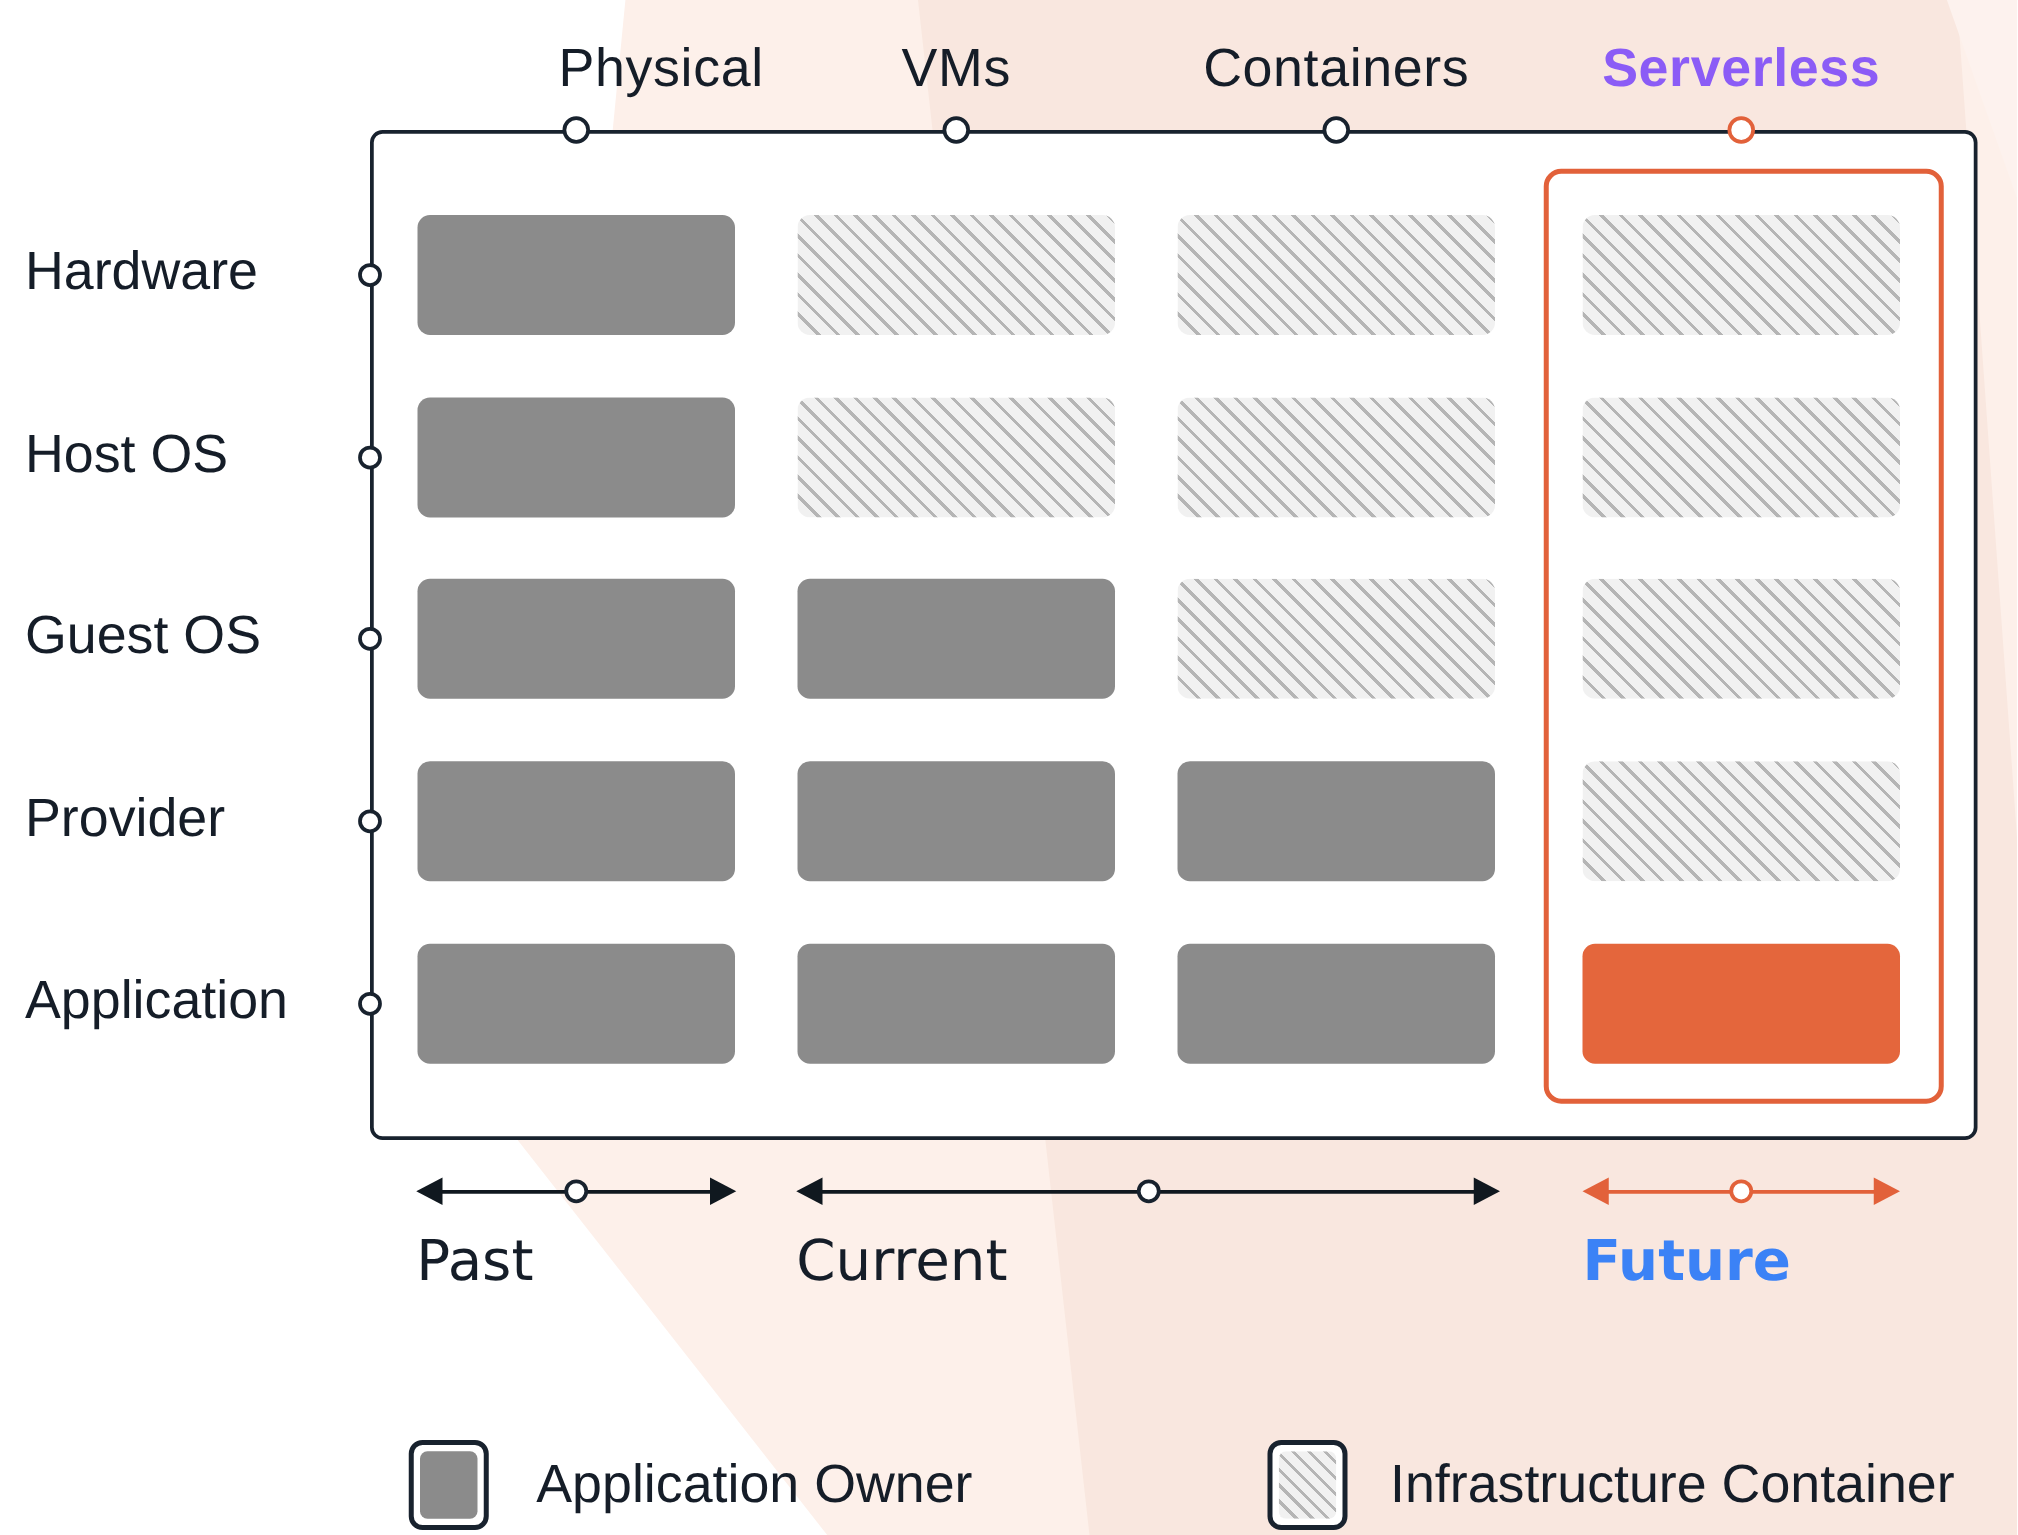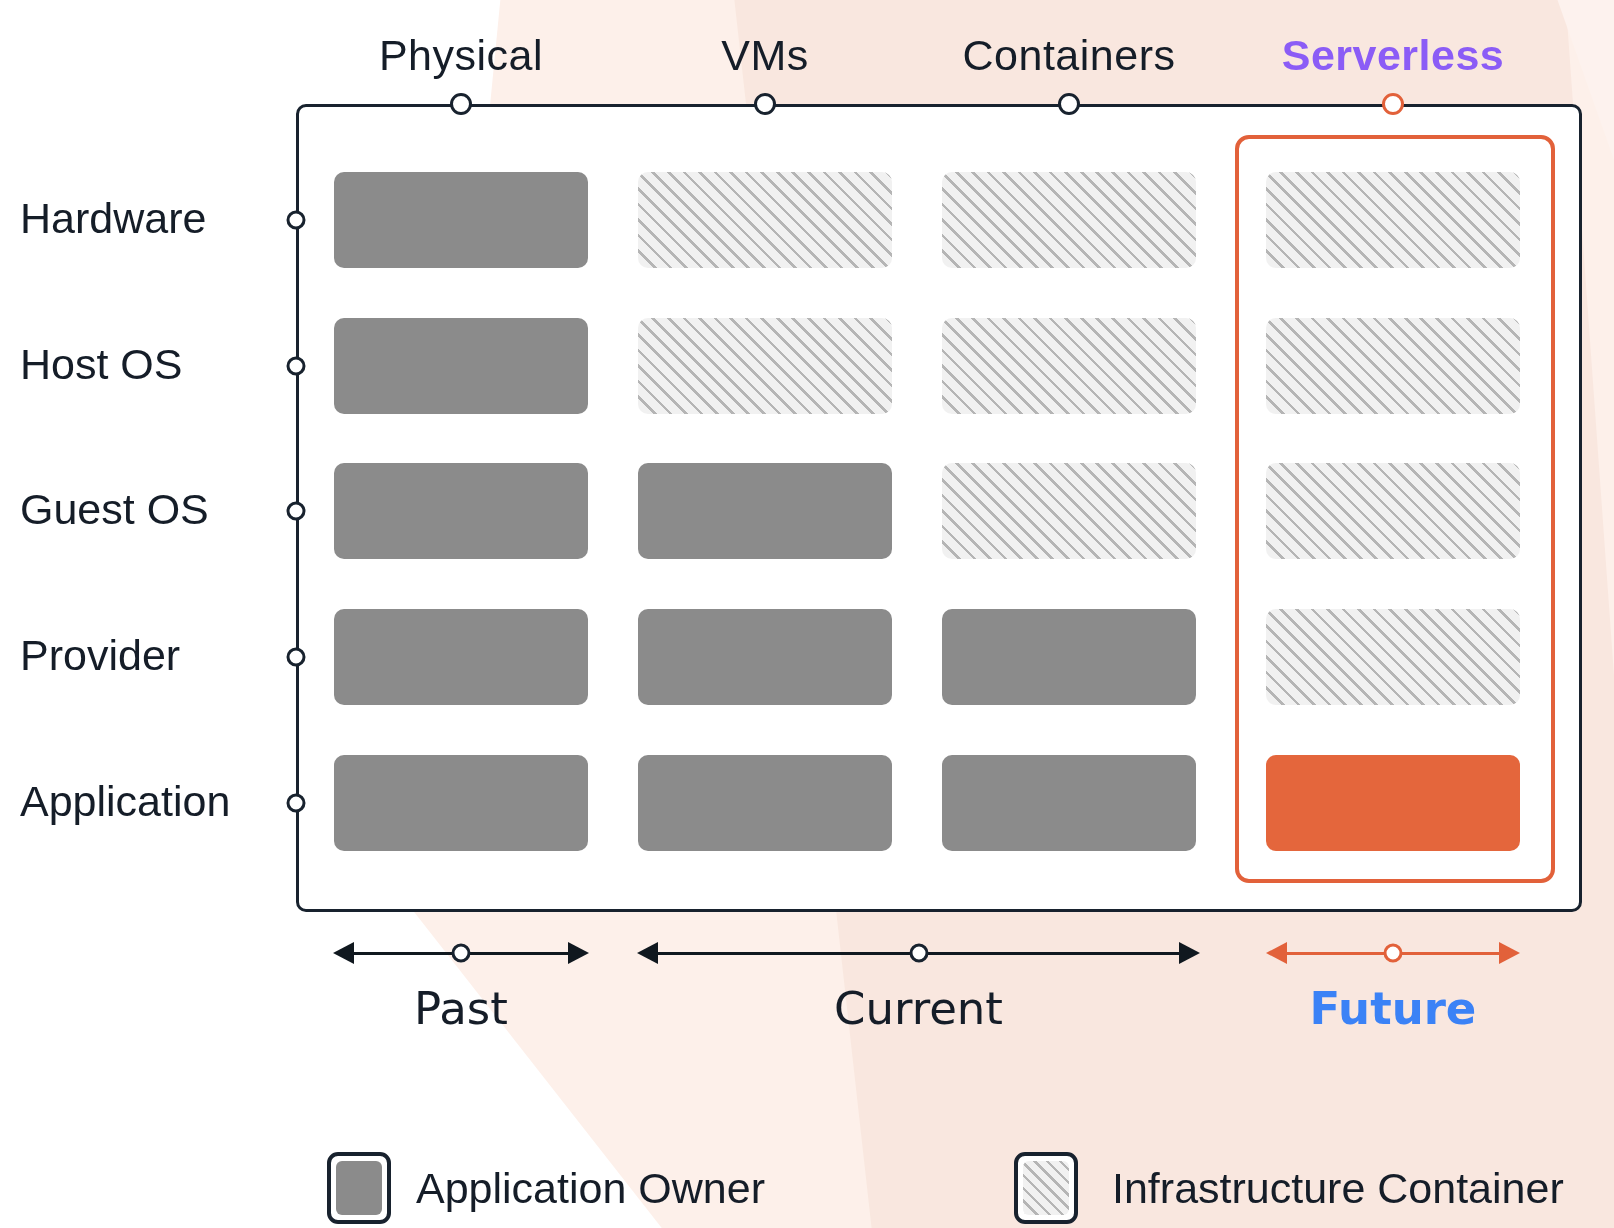--- a/index.html
+++ b/index.html
@@ -66,21 +66,21 @@
   .arrow .head { position:absolute; top:1px; width:0; height:0;
     border-top:11px solid transparent; border-bottom:11px solid transparent; }
   .arrow .head.left  { left:0;  border-right:21px solid #10181f; }
   .arrow .head.right { right:0; border-left:21px solid #10181f; }
   .arrow.accent .line { background:#e2613a; }
   .arrow.accent .head.left  { border-right-color:#e2613a; }
   .arrow.accent .head.right { border-left-color:#e2613a; }
   .arrow .knob { left:50%; top:12px; }
 
   .arrow-label {
-    position:absolute; top:982px; text-align:center;
+    position:absolute; top:982px; 
     font-family:"DejaVu Sans", sans-serif; font-size:45px; color:#151d28;
   }
   .arrow-label.accent { color:#3b82f6; font-weight:bold; }
 
   
   .swatch {
     position:absolute; top:1152px; width:64px; height:72px; box-sizing:border-box;
     border:4px solid #18222e; border-radius:11px; background:#ffffff;
   }
   .swatch-inner { position:absolute; inset:5px; border-radius:6px; }
@@ -96,21 +96,21 @@
 </style>
 </head>
 <body>
 
 <div id="canvas">
   <div class="bg-wedge" id="bg1"></div>
   <div class="bg-wedge" id="bg2"></div>
   <div class="bg-wedge" id="bg3"></div>
 
   <div id="headers">
-      <div class="col-header" style="left: 311px;">Physical</div>
+      <div class="col-header" style="left: 311px; text-align: right;">Physical</div>
       <div class="col-header" style="left: 615px;">VMs</div>
       <div class="col-header" style="left: 919px;">Containers</div>
       <div class="col-header accent" style="left: 1243px;">Serverless</div>
     </div>
   <div id="main-box"></div>
   <div id="serverless-box"></div>
   <div id="nodes">
       <div class="node" style="left: 461px; top: 104px;"></div>
       <div class="node" style="left: 765px; top: 104px;"></div>
       <div class="node" style="left: 1069px; top: 104px;"></div>
@@ -170,19 +170,19 @@
         <div class="head left"></div>
         <div class="head right"></div>
         <div class="node small knob accent"></div>
       </div>
       <div class="arrow-label accent" style="left: 1266px; width: 254px;">Future</div>
     </div>
   <div id="legend">
       <div class="swatch" style="left: 327px;">
         <div class="swatch-inner owner"></div>
       </div>
-      <div class="legend-label" style="left: 416px;">Application Owner</div>
+      <div class="legend-label" style="left: 429px;">Application Owner</div>
       <div class="swatch" style="left: 1014px;">
         <div class="swatch-inner provider"></div>
       </div>
       <div class="legend-label" style="left: 1112px;">Infrastructure Container</div>
     </div>
 </div>
 
 </body></html>

